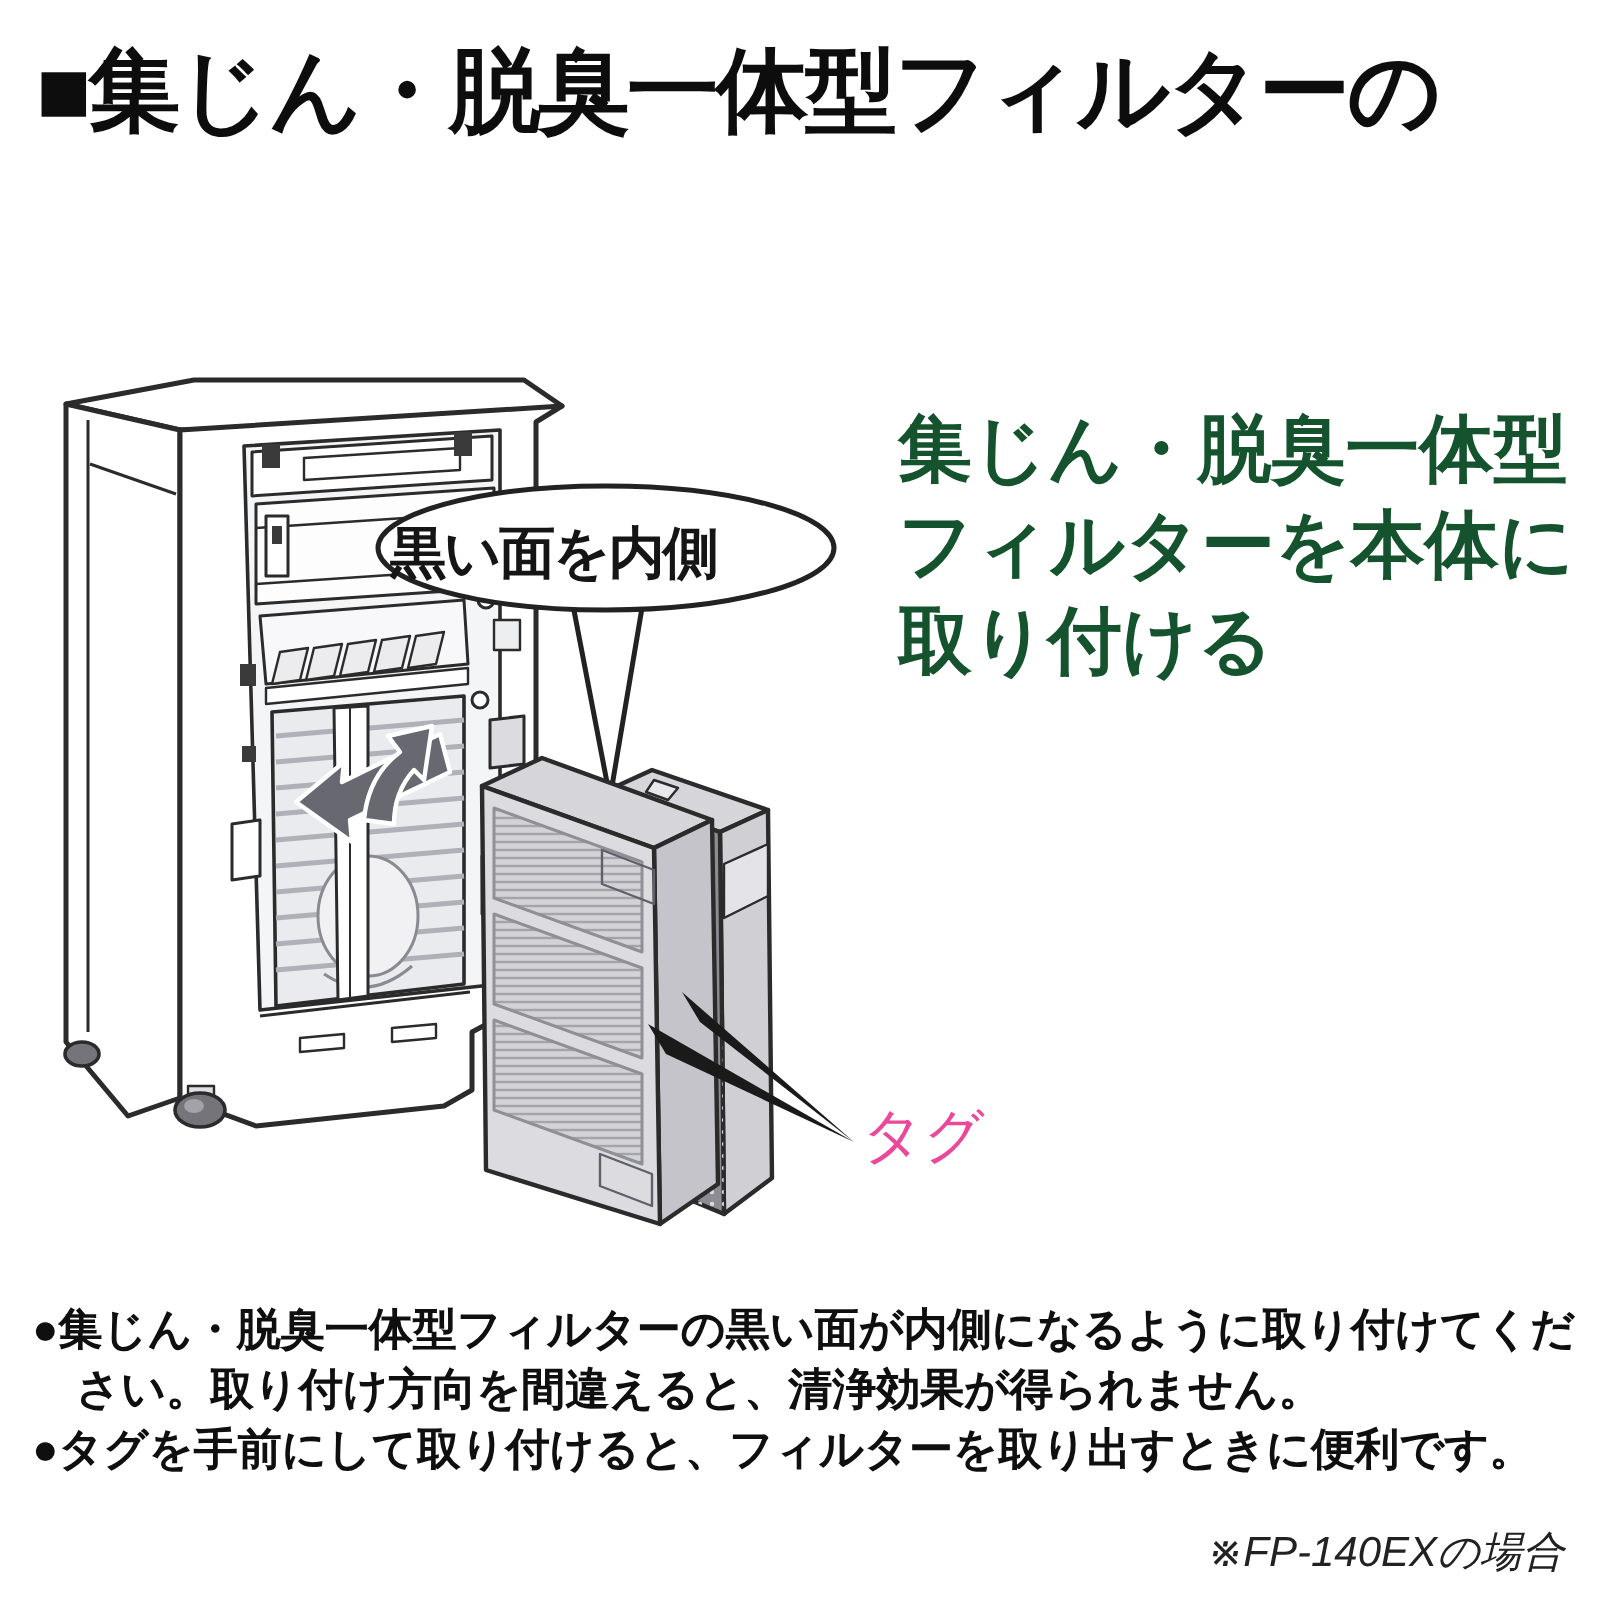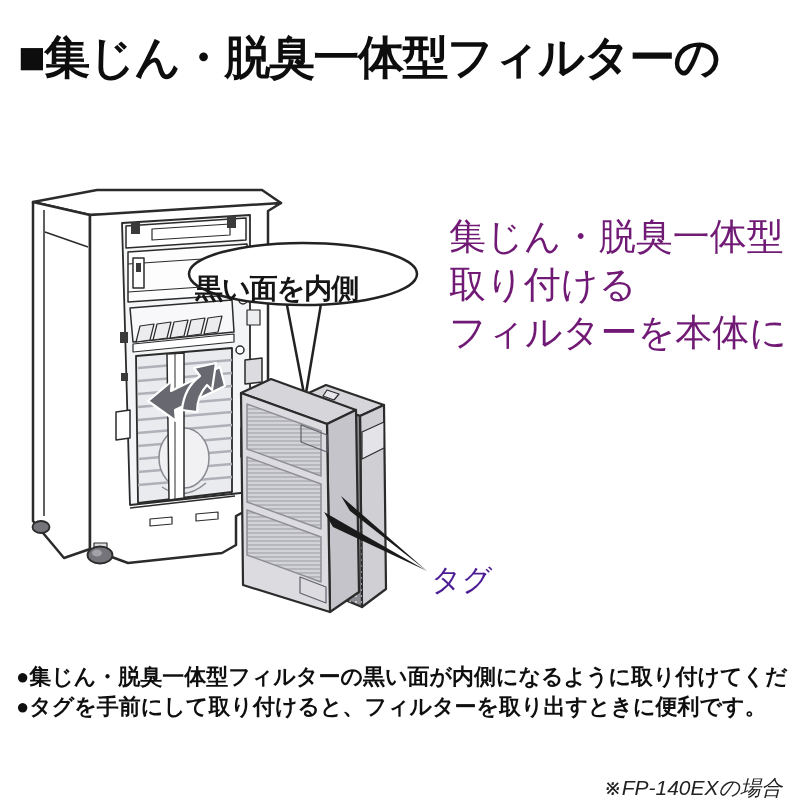--- a/index.html
+++ b/index.html
@@ -1,29 +1,29 @@
 <!DOCTYPE html>
 <html><head>
 <meta charset="utf-8">
 <style>
   html,body{margin:0;padding:0;}
   body{
     width:800px;height:800px;background:#ffffff;position:relative;overflow:hidden;
     font-family:"Liberation Sans","DejaVu Sans",sans-serif;color:#111;
   }
-  .abs{position:absolute;margin-top:12px;}
+  .abs{position:absolute;}
   
   .heading{left:18px;top:20px;font-size:46px;font-weight:900;line-height:50px;letter-spacing:-1.5px;color:#0d0d0d;}
   .heading .l2{padding-left:46px;}
   
-  .instruction{left:449px;top:201px;font-size:37px;font-weight:400;line-height:48px;letter-spacing:0;color:#701a75;}
+  .instruction{left:449px;top:201px;font-size:37px;font-weight:700;line-height:48px;letter-spacing:0;color:#14532d;}
   
   .callout-text{left:195px;top:258px;width:216px;text-align:left;font-size:28px;font-weight:600;letter-spacing:-1px;color:#151515;}
   
-  .tag-label{left:431px;top:548px;font-size:30px;font-weight:500;color:#4c1d95;}
+  .tag-label{left:431px;top:548px;font-size:30px;font-weight:500;color:#ec4899;}
   
   .notes{left:16px;top:650px;width:780px;font-size:22px;font-weight:700;line-height:30px;color:#0f0f0f;}
   .notes .indent{padding-left:22px;}
   
   .footnote{right:18px;top:762px;font-size:21px;font-weight:500;color:#222;font-style:italic;}
   svg.illu{position:absolute;left:0;top:0;z-index:0;}
   .txt{z-index:2;}
 </style>
 </head>
 <body>
@@ -156,26 +156,27 @@
     <path d="M427,571 L324,512 L333,527 Z"></path>
   </g>
 </svg>
 
 <div class="abs txt heading">
   <div class="l1">■集じん・脱臭一体型フィルターの</div>
 </div>
 
 <div class="abs txt instruction">
   <div>集じん・脱臭一体型</div>
+  <div>フィルターを本体に</div>
   <div>取り付ける</div>
-  <div>フィルターを本体に</div>
 </div>
 
 <div class="abs txt callout-text">黒い面を内側</div>
 
 <div class="abs txt tag-label">タグ</div>
 
 <div class="abs txt notes">
   <div>●集じん・脱臭一体型フィルターの黒い面が内側になるように取り付けてくだ</div>
+  <div class="indent">さい。取り付け方向を間違えると、清浄効果が得られません。</div>
   <div>●タグを手前にして取り付けると、フィルターを取り出すときに便利です。</div>
 </div>
 
 <div class="abs txt footnote">※FP-140EXの場合</div>
 
 </body></html>

